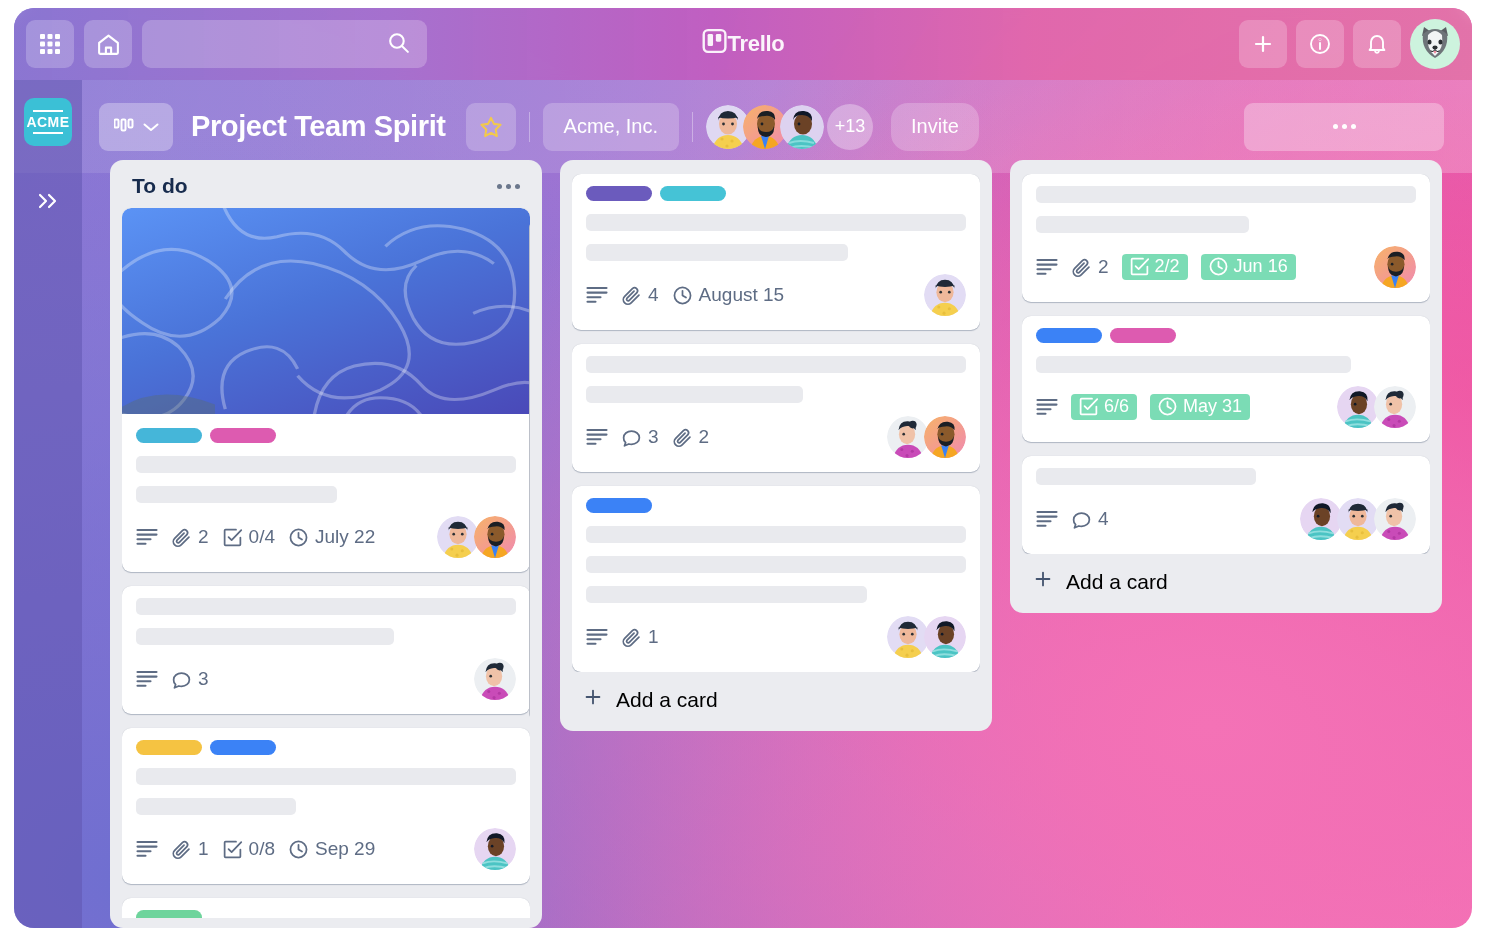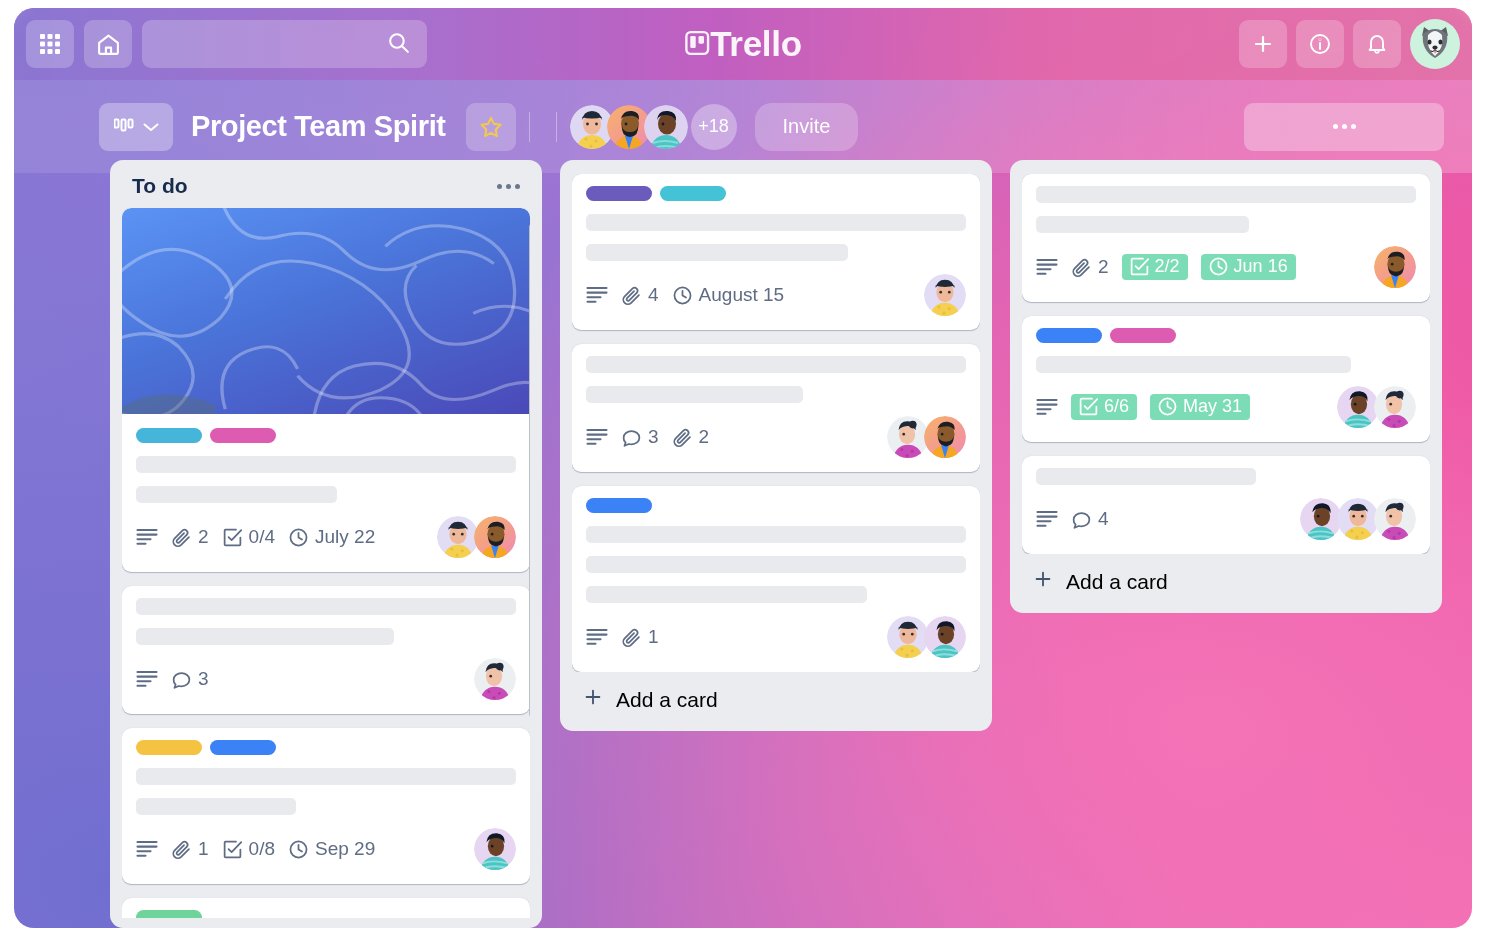--- a/index.html
+++ b/index.html
@@ -60,21 +60,21 @@
     padding-right: 16px;
     cursor: text;
     flex: 0 0 auto;
   }
   #brand {
     position: absolute;
     left: 50%; top: 50%;
     transform: translate(-50%,-50%);
     display: flex; align-items: center; 
     color: rgba(255,255,255,0.93);
-    font-size: 35px; font-weight: bold;
+    font-size: 22px; font-weight: bold;
     letter-spacing: -0.3px;
     pointer-events: none;
   }
   #topbar-right {
     margin-left: auto;
     display: flex; align-items: center;
   }
   #topbar-right .tb-btn { margin-right: 9px; }
   #user-avatar {
     width: 50px; height: 50px; border-radius: 50%;
@@ -149,21 +149,21 @@
     background: rgba(255,255,255,0.32);
     color: #fff; font-size: 18px;
     display: flex; align-items: center; justify-content: center;
     margin-left: 10px;
     cursor: pointer;
   }
   #invite-btn {
     height: 48px; border-radius: 17px;
     background: rgba(255,255,255,0.22);
     display: flex; align-items: center;
-    padding: 0 28px;
+    padding: 0 20px;
     color: #fff; font-size: 20px;
     margin-left: 18px;
     cursor: pointer;
   }
   #board-menu-btn {
     height: 48px; width: 200px;
     border-radius: 9px;
     background: rgba(255,255,255,0.30);
     display: flex; align-items: center; justify-content: center;
     margin-left: auto; margin-right: 28px;
@@ -411,20 +411,21 @@
     <div id="board-title">Project Team Spirit</div>
 
     <div id="star-btn">
       <svg width="26" height="26" viewBox="0 0 24 24" fill="none" stroke="#f2c94c" stroke-width="1.9" stroke-linejoin="round">
         <path d="M12 3.6 14.7 9.1 20.8 10 16.4 14.3 17.4 20.4 12 17.5 6.6 20.4 7.6 14.3 3.2 10 9.3 9.1 Z"></path>
       </svg>
     </div>
 
     <div class="hdr-divider"></div>
 
+    <div id="workspace-btn">Acme, Inc.</div>
 
     <div class="hdr-divider"></div>
 
     <div id="members">
       <div class="member-av">
         <svg width="44" height="44" viewBox="0 0 44 44">
           <circle cx="22" cy="22" r="22" fill="#dfd8f2"></circle>
           <path d="M6 44 Q10 30 22 30 Q34 30 38 44 Z" fill="#f5cf4e"></path>
           <circle cx="16" cy="34" r="1.6" fill="#e8bf3d"></circle>
             <circle cx="26" cy="36" r="1.6" fill="#e8bf3d"></circle>
@@ -457,34 +458,47 @@
         <svg width="44" height="44" viewBox="0 0 44 44">
           <circle cx="22" cy="22" r="22" fill="#ddd2f0"></circle>
           <path d="M6 44 Q10 30 22 30 Q34 30 38 44 Z" fill="#4bc4c4"></path>
           <path d="M9 38 Q20 34 34 38" stroke="#86dcdc" stroke-width="2" fill="none"></path>
           <path d="M10 43 Q20 39 36 43" stroke="#86dcdc" stroke-width="2" fill="none"></path>
           <ellipse cx="23" cy="19" rx="9" ry="10.5" fill="#6b4226"></ellipse>
           <path d="M13 15 Q14 5 24 6 Q33 7 32 16 Q29 10 22 10 Q15 10 13 15 Z" fill="#111827"></path>
           <circle cx="19" cy="19" r="1.4" fill="#111827"></circle>
         </svg>
       </div>
-      <div id="member-more">+18</div>
+      <div id="member-more">+13</div>
     </div>
 
     <div id="invite-btn">Invite</div>
 
     <div id="board-menu-btn">
       <span class="dots3">
           <i></i>
           <i></i>
           <i></i>
         </span>
     </div>
   </div>
 
+  <div id="sidebar">
+    <div id="acme-logo">
+      <div class="bar"></div>
+      <div class="txt">ACME</div>
+      <div class="bar"></div>
+    </div>
+    <div id="sidebar-expand">
+      <svg width="26" height="22" viewBox="0 0 26 22" fill="none" stroke="#ffffff" stroke-width="2.2" stroke-linecap="round" stroke-linejoin="round">
+        <path d="M5 5 L11 11 L5 17"></path>
+          <path d="M14 5 L20 11 L14 17"></path>
+      </svg>
+    </div>
+  </div>
 
   <div id="board">
       <div class="list" style="height: 100%;">
         <div class="list-header">
           <div class="list-title">To do</div>
           <div class="list-dots">
             <i></i>
             <i></i>
             <i></i>
           </div>

